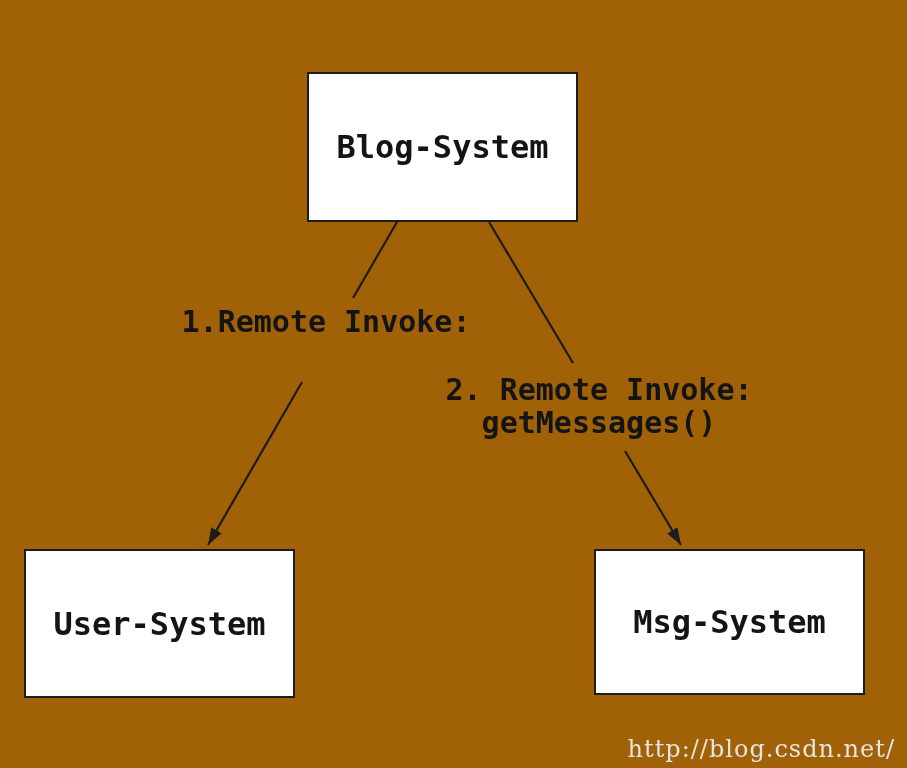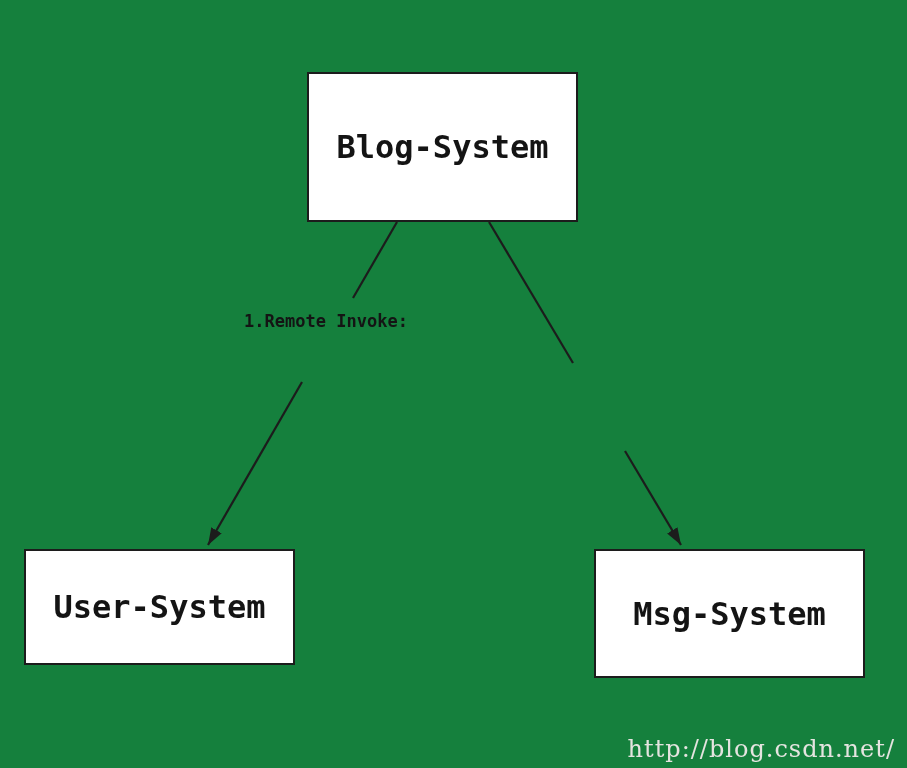--- a/index.html
+++ b/index.html
@@ -4,21 +4,21 @@
 <style>
   html, body {
     margin: 0;
     padding: 0;
     background: #ffffff;
   }
   .canvas {
     position: relative;
     width: 907px;
     height: 768px;
-    background: #15803d;
+    background: #a16207;
     overflow: hidden;
     font-family: "DejaVu Sans Mono", "Liberation Mono", monospace;
   }
   svg.edges-layer {
     position: absolute;
     left: 0;
     top: 0;
     width: 907px;
     height: 768px;
   }
@@ -35,27 +35,27 @@
     align-items: center;
     justify-content: center;
   }
   .node span {
     font-size: 32px;
     font-weight: bold;
     color: #141414;
     white-space: nowrap;
   }
   .node-blog { left: 307px; top: 72px;  width: 271px; height: 150px; }
-  .node-user { left: 24px;  top: 549px; width: 271px; height: 116px; }
-  .node-msg  { left: 594px; top: 549px; width: 271px; height: 129px; justify-content: center; }
+  .node-user { left: 24px;  top: 549px; width: 271px; height: 149px; }
+  .node-msg  { left: 594px; top: 549px; width: 271px; height: 146px; justify-content: center; }
   .edge-label {
     position: absolute;
     transform: translateX(-50%);
     text-align: center;
-    font-size: 17px;
+    font-size: 30px;
     font-weight: bold;
     line-height: 33px;
     color: #141414;
     white-space: nowrap;
   }
   .edge-label-1 { left: 326px; top: 305px; }
   .edge-label-2 { left: 599px; top: 373px; }
   .watermark {
     position: absolute;
     right: 12px;
@@ -97,16 +97,20 @@
   </div>
 
   <div class="node node-msg">
     <span>Msg-System</span>
   </div>
 
   <div class="edge-label edge-label-1">
     <div>1.Remote Invoke:</div>
   </div>
 
+  <div class="edge-label edge-label-2">
+    <div>2. Remote Invoke:</div>
+    <div>getMessages()</div>
+  </div>
 
   <div class="watermark">http://blog.csdn.net/</div>
 
 </div>
 
 </body></html>

